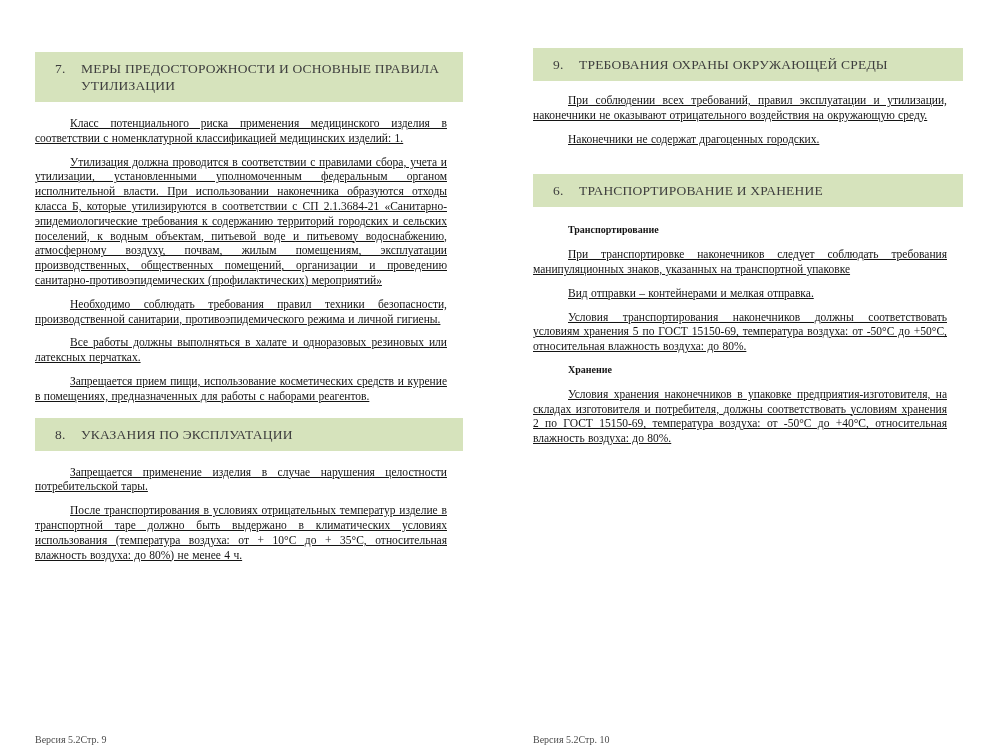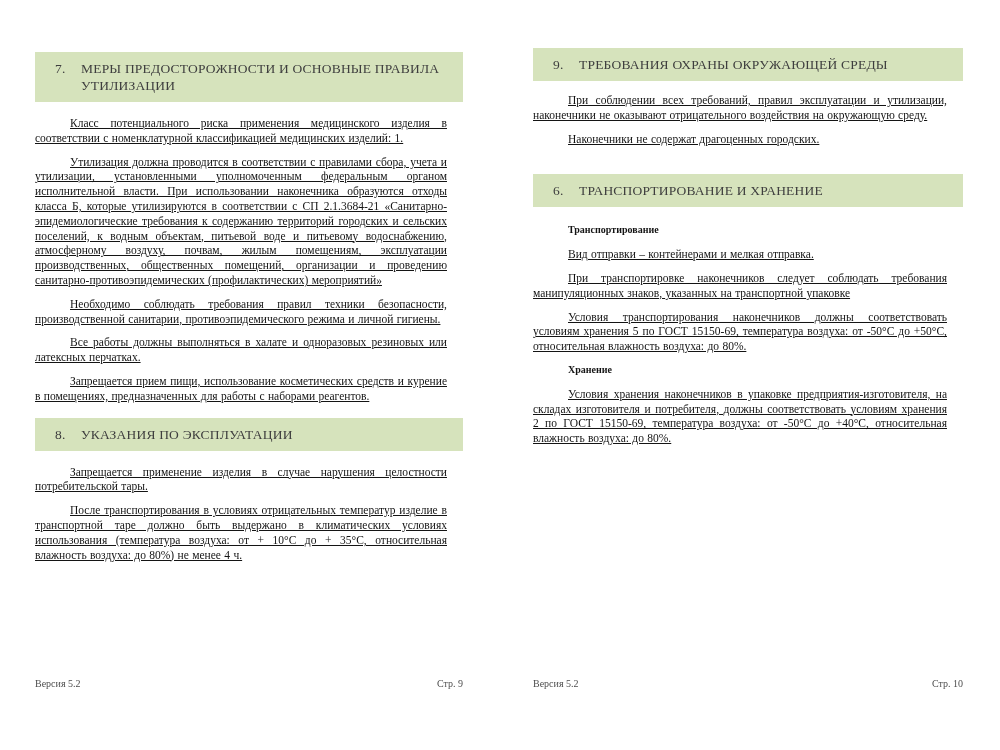--- a/index.html
+++ b/index.html
@@ -54,26 +54,25 @@
   p.subhead {
     font-size: 10px;
     line-height: 14.8px;
     font-weight: bold;
     text-indent: 35px;
     margin: 0 0 9px 0;
   }
 
   .page-footer {
     position: absolute;
-    top: 678px;
+    top: 734px;
     font-size: 10px;
     color: #4d4d4d;
     display: flex;
-    justify-content: space-between;
-    gap: 32px;
+    justify-content: flex-start;
   }
   .page-footer.left  { left: 35px;  width: 428px; }
   .page-footer.right { left: 533px; width: 430px; }
 </style>
 </head>
 <body>
 
 <div class="page-col left">
 
   <div class="sec-header hdr-7">
@@ -106,22 +105,22 @@
 
   <p class="body-par">При соблюдении всех требований, правил эксплуатации и утилизации, наконечники не оказывают отрицательного воздействия на окружающую среду.</p>
   <p class="body-par">Наконечники не содержат драгоценных городских.</p>
 
   <div class="sec-header hdr-10">
     <span class="sec-num">6.</span>
     <span class="sec-title">ТРАНСПОРТИРОВАНИЕ И ХРАНЕНИЕ</span>
   </div>
 
   <p class="subhead">Транспортирование</p>
+  <p class="body-par">При транспортировке наконечников следует соблюдать требования манипуляционных знаков, указанных на транспортной упаковке</p>
   <p class="body-par">Вид отправки – контейнерами и мелкая отправка.</p>
-  <p class="body-par">При транспортировке наконечников следует соблюдать требования манипуляционных знаков, указанных на транспортной упаковке</p>
   <p class="body-par">Условия транспортирования наконечников должны соответствовать условиям хранения 5 по ГОСТ 15150-69, температура воздуха: от -50°С до +50°С, относительная влажность воздуха: до 80%.</p>
 
   <p class="subhead">Хранение</p>
   <p class="body-par">Условия хранения наконечников в упаковке предприятия-изготовителя, на складах изготовителя и потребителя, должны соответствовать условиям хранения 2 по ГОСТ 15150-69, температура воздуха: от -50°С до +40°С, относительная влажность воздуха: до 80%.</p>
 
 </div>
 
 <div class="page-footer left">
   <span>Версия 5.2</span>
   <span>Стр. 9</span>

